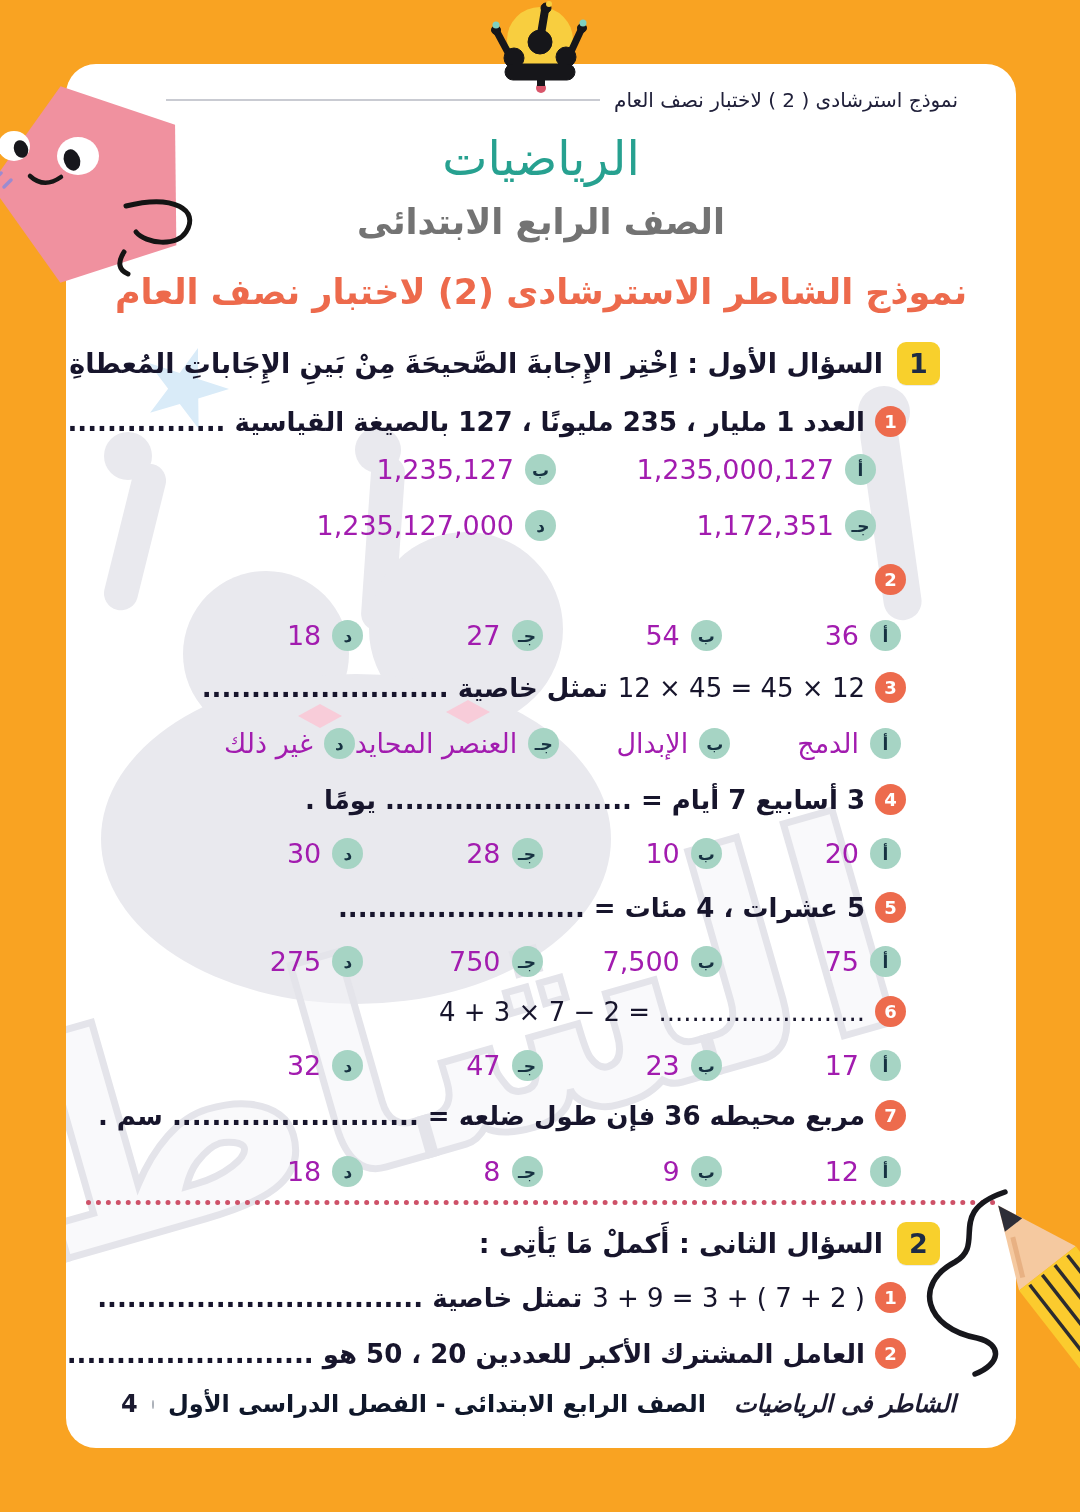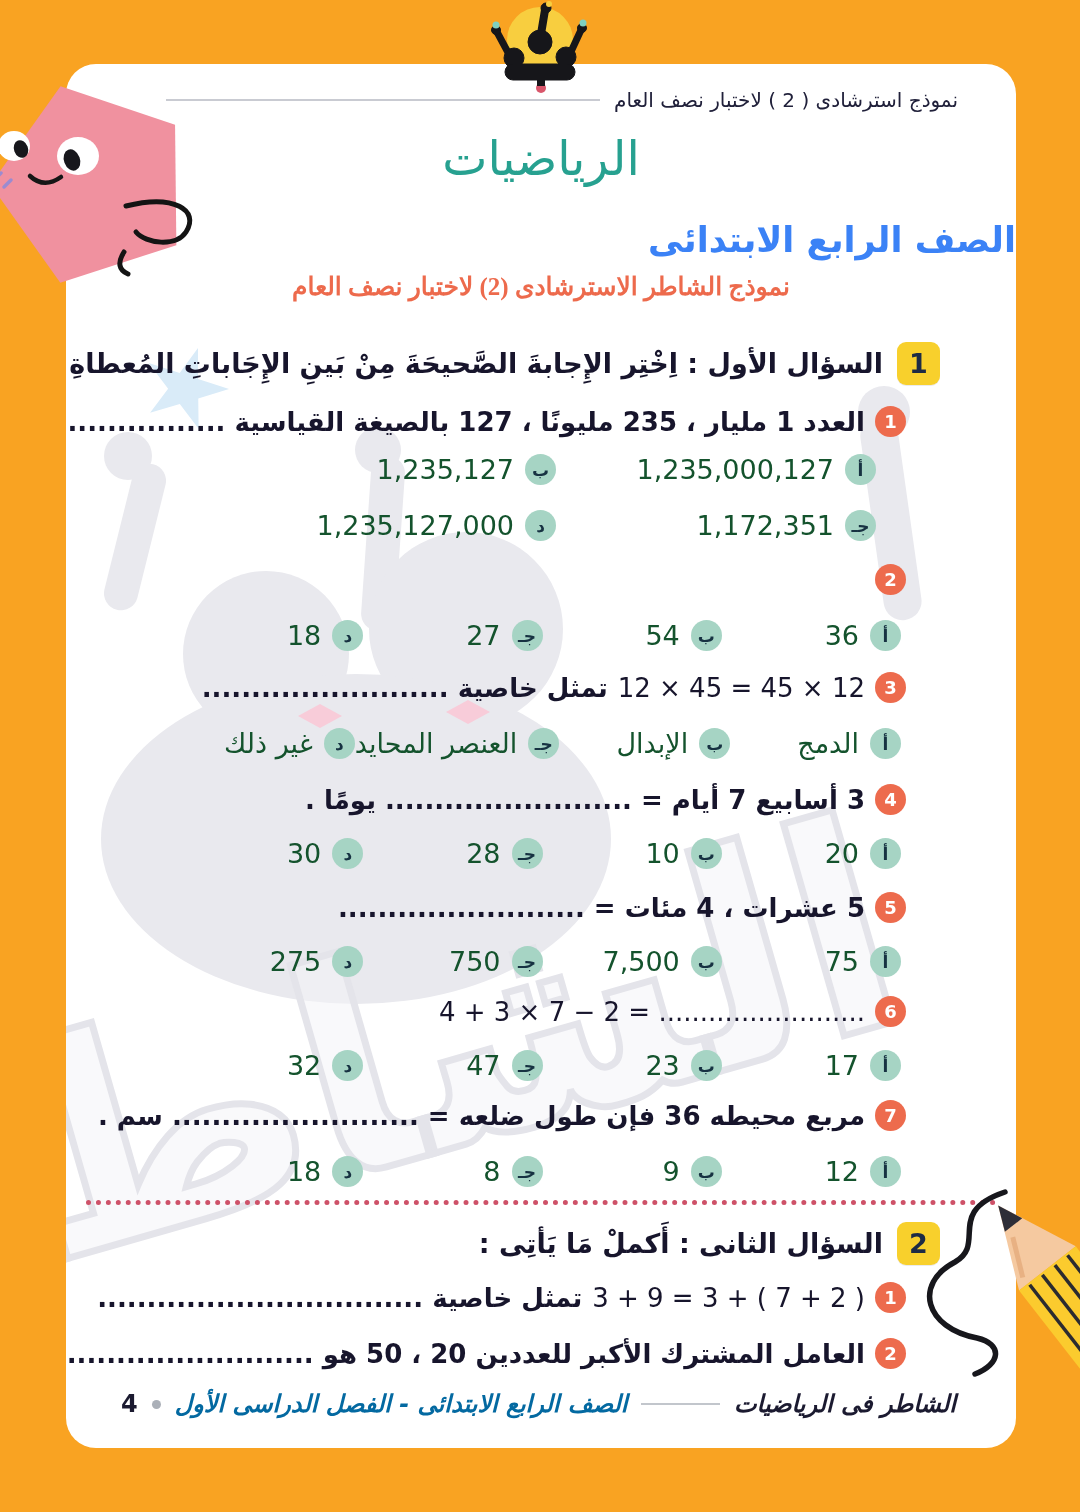--- a/index.html
+++ b/index.html
@@ -20,24 +20,24 @@
          clip-path:polygon(50% 0%,61% 35%,98% 35%,68% 57%,79% 91%,50% 70%,21% 91%,32% 57%,2% 35%,39% 35%); }
 
   
   .hdr-row{ position:absolute; top:24px; left:100px; right:58px; display:flex; direction:rtl;
             align-items:center; gap:14px;justify-content:space-between; }
   .hdr-small{ font-size:20px; color:#20203a; white-space:nowrap; }
   .hdr-line{ flex:1; height:2px; background:#C9CBD2; }
 
   .title-main{ position:absolute; top:66px; left:0; right:0; text-align:center;
                font-size:48px; font-weight:400; color:#27A190; }
-  .title-grade{ position:absolute; top:156px; left:0; right:0; 
-                font-size:35px; font-weight:800; color:#3b82f6; }
+  .title-grade{ position:absolute; top:138px; left:0; right:0; text-align:center;
+                font-size:35px; font-weight:800; color:#737373; }
   .title-model{ position:absolute; top:208px; left:0; right:0; text-align:center;
-                font-size:25px; font-weight:800; color:#ED6A4C;font-family:Liberation Serif, serif; }
+                font-size:35px; font-weight:800; color:#ED6A4C; }
 
   
   .sec-header{ position:absolute; right:76px; display:flex; direction:rtl; align-items:center; gap:14px; white-space:nowrap; }
   .sec-badge{ width:43px; height:43px; background:#F8D02C; border-radius:9px; display:flex;
               align-items:center; justify-content:center; font-size:27px; font-weight:800; color:#1d2b45;
               box-shadow:0 1px 0 rgba(0,0,0,.08); }
   .sec-title{ font-size:27px; font-weight:800; color:#17152c; }
 
   
   .q{ position:absolute; right:110px; left:60px; display:flex; direction:rtl; align-items:center;
@@ -47,29 +47,29 @@
   .q-math{ direction:ltr; unicode-bidi:embed; font-size:26px; }
   .q-text{ font-size:26px;font-weight:bold; }
 
   
   .opts{ position:absolute; display:grid; direction:rtl; align-items:center; }
   .opts.cols-4{ left:118px; right:115px; grid-template-columns:repeat(4,1fr); }
   .opts.cols-2{ left:170px; right:140px; grid-template-columns:repeat(2,1fr); }
   .opt{ display:flex; direction:rtl; align-items:center; gap:11px; white-space:nowrap; }
   .opt-badge{ flex:0 0 auto; width:31px; height:31px; background:#A6D4C4; border-radius:50%;
               display:flex; align-items:center; justify-content:center; font-size:17px; font-weight:700; color:#173242; }
-  .opt-val{ font-size:27px; color:#14532d; }
+  .opt-val{ font-size:27px; color:#a21caf; }
 
   
   .sep{ position:absolute; left:20px; right:20px; border-top:5px dotted #CE5168; height:0; }
   .footer{ position:absolute; left:55px; right:60px; display:flex; direction:rtl; align-items:center;
            gap:14px; white-space:nowrap; }
   .f-brand{ font-size:24px; font-weight:700; color:#1b1a30;font-style:italic; }
   .f-line{ flex:1; height:2px; background:#C2C6CC; }
-  .f-course{ font-size:24px; font-weight:700; color:#0369a1;font-style:italic; }
+  .f-course{ font-size:24px; font-weight:700; color:#0f172a; }
   .f-dot{ width:9px; height:9px; border-radius:50%; background:#ABB0B8; }
   .f-page{ font-size:24px; font-weight:700; color:#1b1a30; }
 
   
   .logo-svg{ position:absolute; left:455px; top:0; }
   .char-svg{ position:absolute; left:-22px; top:46px; }
   .pencil-svg{ position:absolute; left:938px; top:1178px; }
   .squiggle-svg{ position:absolute; left:905px; top:1178px; }
 </style>
 </head>

